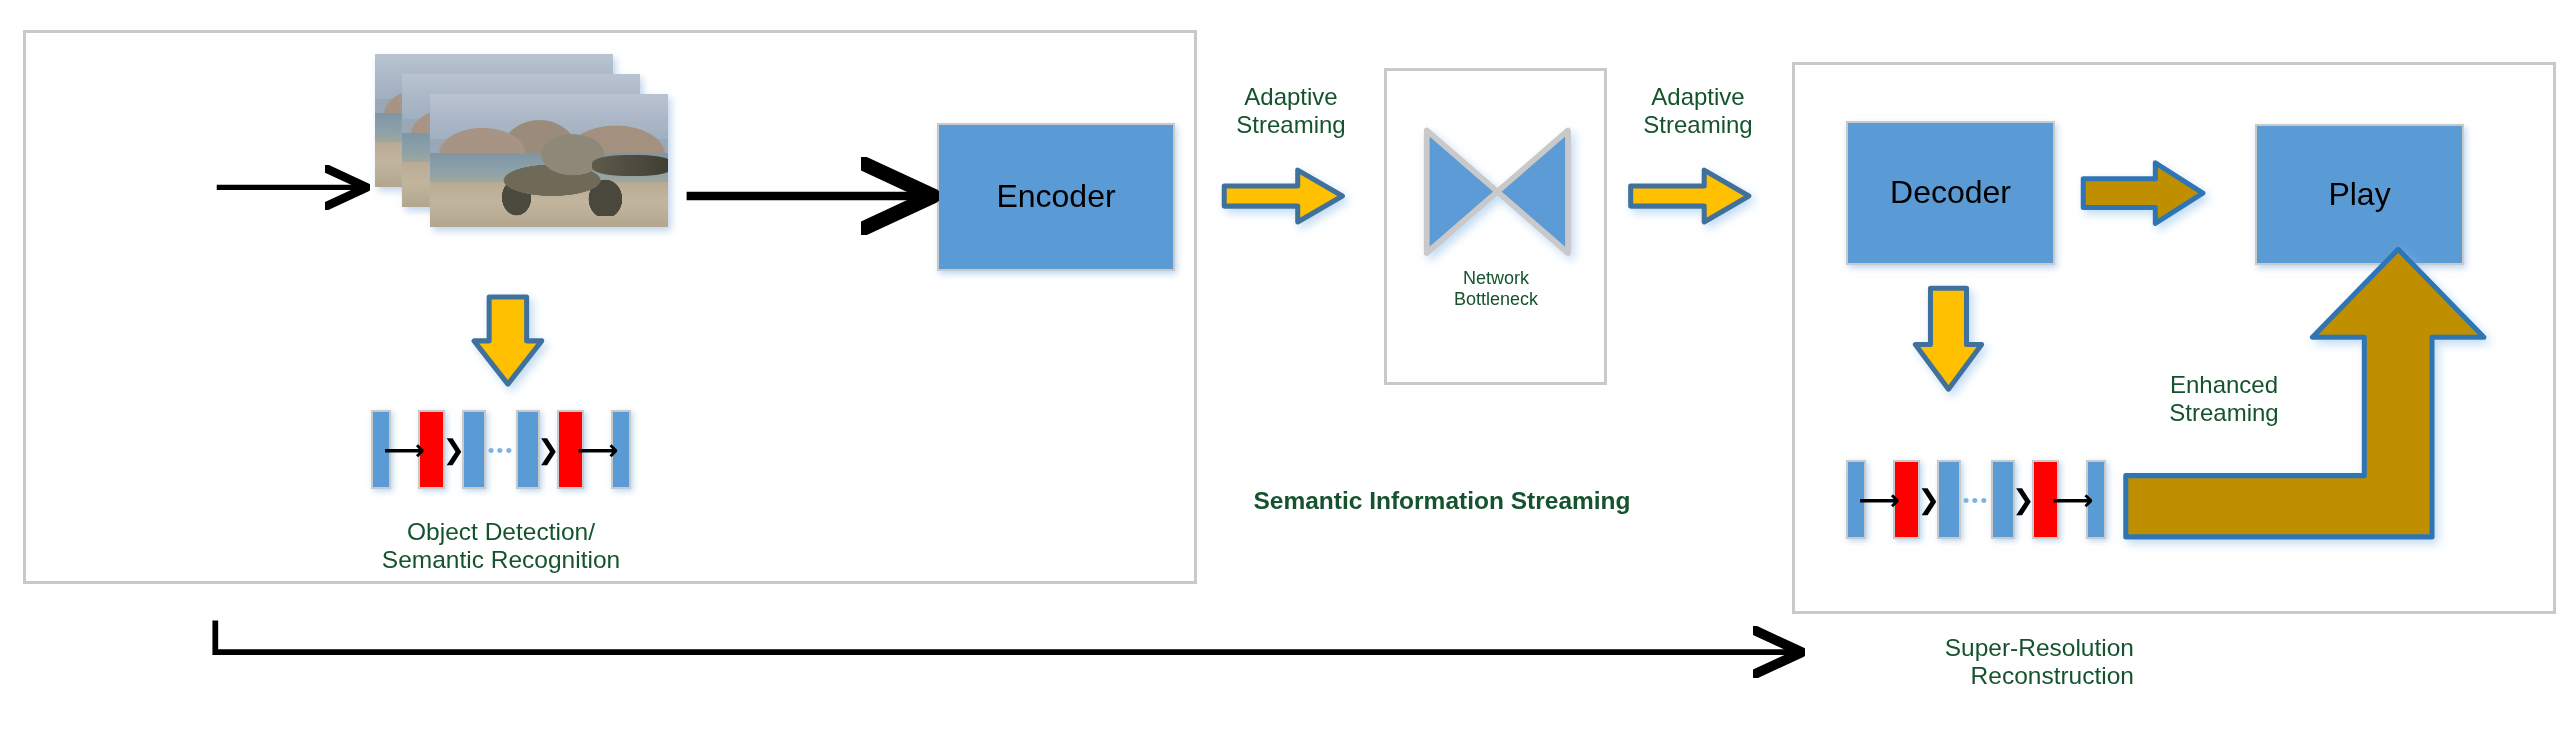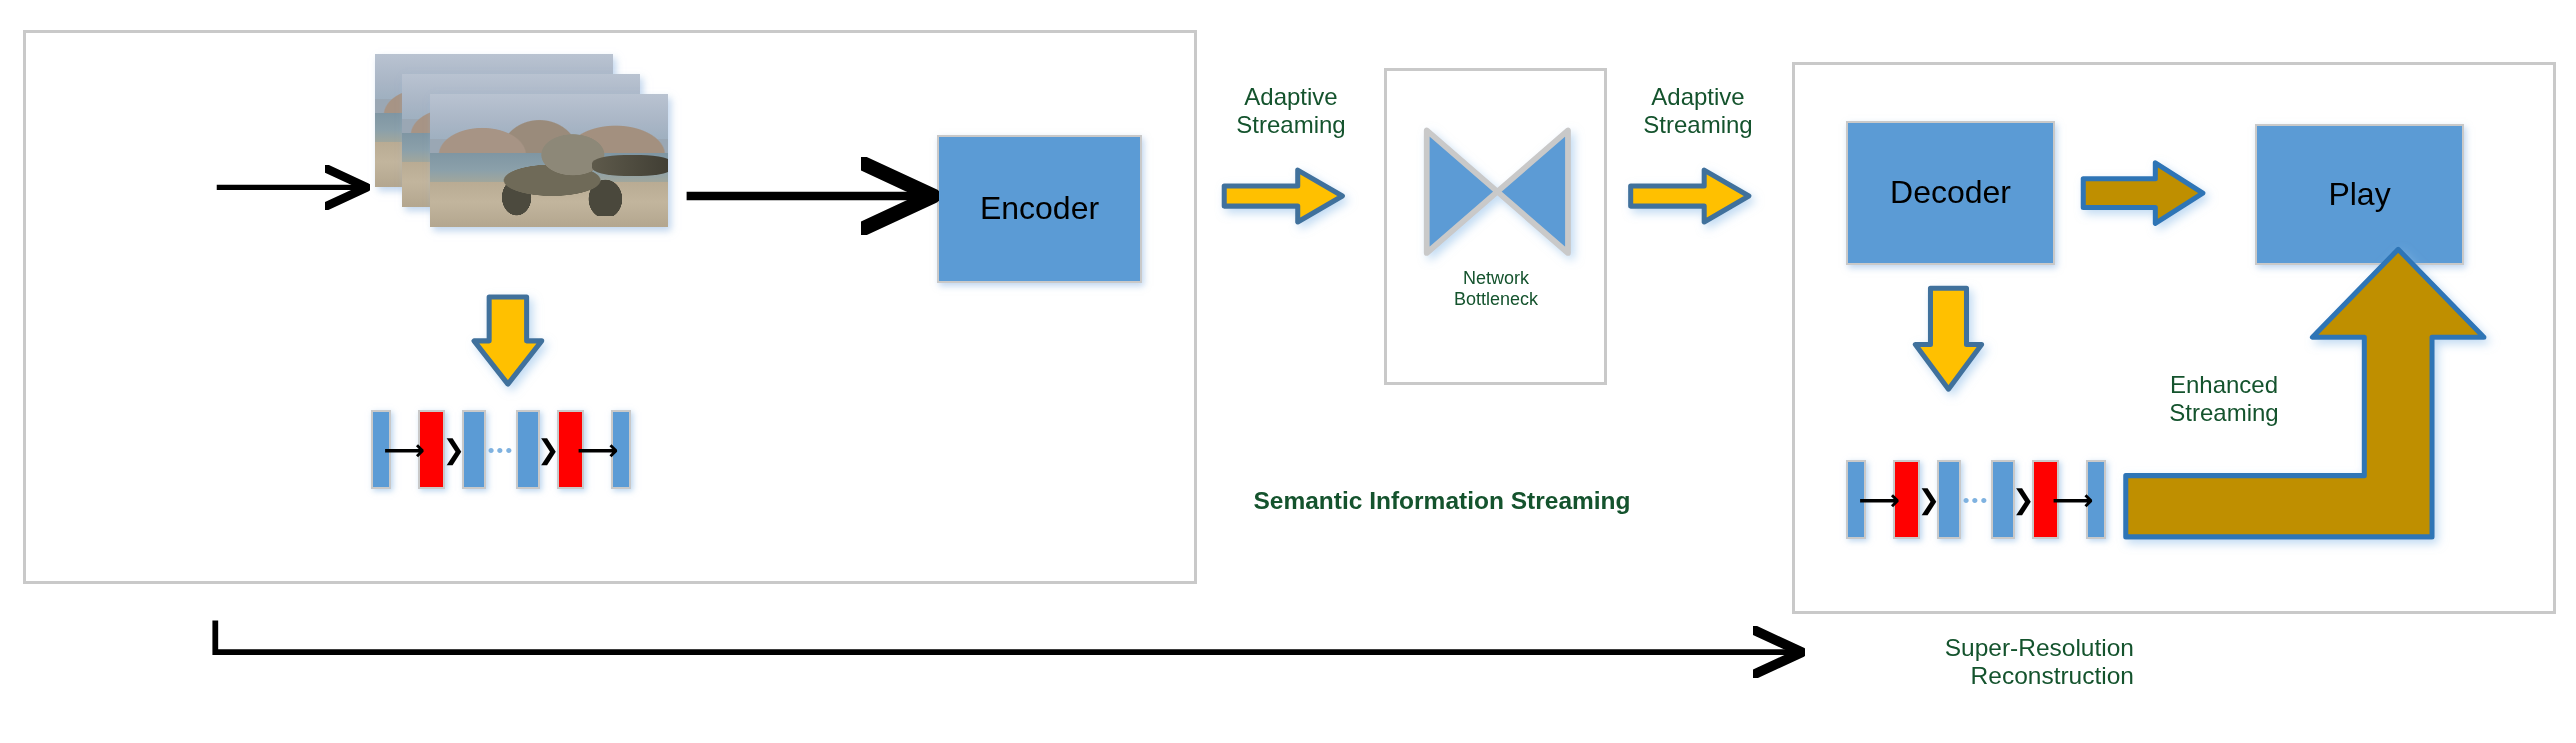--- a/index.html
+++ b/index.html
@@ -90,21 +90,21 @@
     <div class="vframe" style="left:55px;top:40px;width:238px;height:133px;">
       <div class="sky"></div>
         <div class="hills"></div>
         <div class="sea"></div>
         <div class="sand"></div>
       <div class="dragon"></div>
         <div class="tail"></div>
     </div>
   </div>
 
-  <div class="proc-box" style="left:937px;top:123px;width:205px;height:148px;font-size:32px;margin-top:12px;">
+  <div class="proc-box" style="left:937px;top:123px;width:238px;height:148px;font-size:32px;">
     <span>Encoder</span>
   </div>
 
   <div class="nn" style="left:371px;top:410px;width:260px;height:79px;">
     <div class="bar blue" style="width:21.6px;"></div>
     <div class="gap" style="width:30px;">
       <span class="arrow-glyph" style="font-size:29px;">⟶</span>
     </div>
     <div class="bar red" style="width:30px;"></div>
     <div class="gap" style="width:19px;">
@@ -118,20 +118,22 @@
     <div class="gap" style="width:19px;">
       <span class="arrow-glyph" style="font-size:27px;">❯</span>
     </div>
     <div class="bar red" style="width:30px;"></div>
     <div class="gap" style="width:30px;">
       <span class="arrow-glyph" style="font-size:29px;">⟶</span>
     </div>
     <div class="bar blue" style="width:21.6px;"></div>
   </div>
 
+  <div class="label" style="left:346px;top:518px;width:310px;font-size:24.5px;">Object Detection/
+Semantic Recognition</div>
 
   <div class="label" style="left:1208px;top:83px;width:166px;font-size:24px;">Adaptive
 Streaming</div>
 
   <div class="label" style="left:1615px;top:83px;width:166px;font-size:24px;">Adaptive
 Streaming</div>
 
   <div class="label" style="left:1395px;top:268px;width:202px;font-size:18px;">Network
 Bottleneck</div>
 

